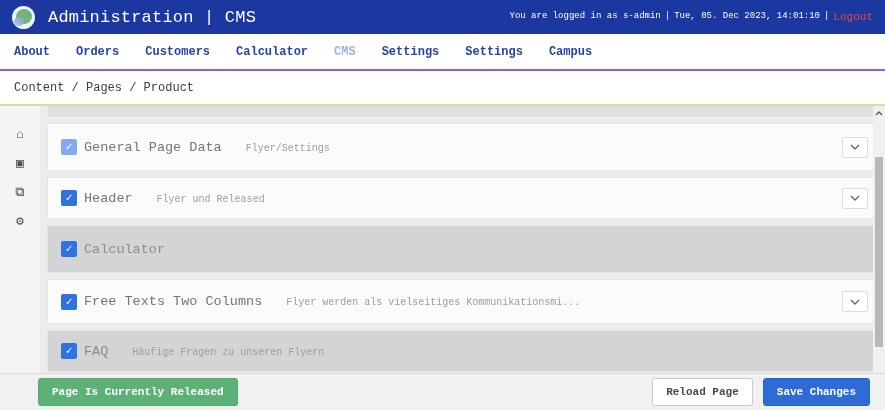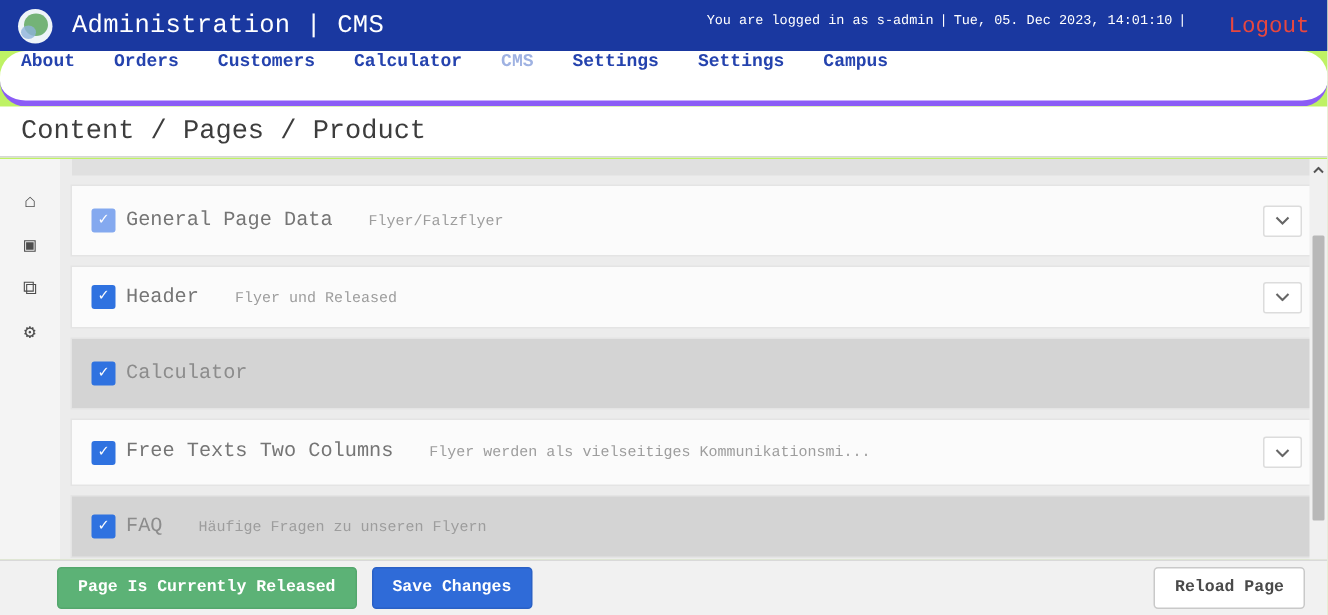--- a/index.html
+++ b/index.html
@@ -7,30 +7,30 @@
   body { font-family:"Liberation Sans", sans-serif; background:#ececec; overflow:hidden; }
   .screen { position:relative; width:885px; height:410px; background:#bef264;font-family:Liberation Mono, monospace; }
 
   
   .topbar { height:34px; background:#1a38a0; display:flex; align-items:center; padding:0 12px; }
   .logo { width:23px; height:23px; border-radius:50%; background:#eef4f8; position:relative; overflow:hidden; flex:0 0 auto; }
   .logo .blob-green { position:absolute; width:16px; height:15px; border-radius:50%; background:#74b377; left:4px; top:3px; }
   .logo .blob-blue { position:absolute; width:10px; height:9px; border-radius:50%; background:#8fb3d9; left:2px; top:11px; opacity:.8; }
   .topbar-title { color:#ffffff; font-size:17px; margin-left:13px; letter-spacing:.2px; }
   .topbar-right { margin-left:auto; font-size:9px; color:#ffffff; display:flex; align-items:flex-start; gap:4px; white-space:nowrap; }
-  .logout-link { color:#e8473f; font-size:15px; cursor:pointer;margin-left:24px; }
+  .logout-link { color:#e8473f; font-size:11px; cursor:pointer; }
 
   
-  .navbar { height:37px; background:#ffffff; border-bottom:4px solid #8b5cf6; display:flex; align-items:flex-start; gap:26px; padding:0 14px;border-radius:17px; }
+  .navbar { height:37px; background:#ffffff; border-bottom:2px solid #8b5cf6; display:flex; align-items:center; gap:26px; padding:0 14px; }
   .nav-link { font-size:12px; font-weight:bold; color:#2543ae; cursor:pointer; }
   .nav-link.active { color:#9fb2e2; }
 
   
   .breadcrumb-bar { height:34px; background:#ffffff; border-bottom:1px solid #d6d6d6; display:flex; align-items:center; padding:0 14px; }
-  .breadcrumb { font-size:18px; color:#3d3d3d; }
+  .breadcrumb { font-size:12px; color:#3d3d3d; }
 
   
   .content { position:absolute; top:106px; left:0; right:0; bottom:37px; display:flex; }
   .side-rail { width:40px; background:#f4f4f4; display:flex; flex-direction:column; align-items:center; padding-top:22px; gap:15px; }
   .rail-icon { font-size:13px; line-height:14px; color:#4d4d4d; cursor:pointer; }
   .main { flex:1; background:#ececec; padding:0 5px 0 8px; overflow:hidden; position:relative; }
   .partial-row { height:11px; background:#e0e0e0; margin:0 0 7px 0; }
   .row { display:flex; align-items:center; background:#fbfbfb; margin-bottom:8px; padding:0 12px 0 13px; box-shadow:0 0 0 1px rgba(0,0,0,0.03); }
   .row.disabled { background:#d4d4d4; }
   .cb { width:16px; height:16px; border-radius:2px; background:#2f72e0; color:#ffffff; font-size:11px; line-height:16px; text-align:center; flex:0 0 auto; cursor:pointer; }
@@ -93,21 +93,21 @@
         <div class="rail-icon">⌂</div>
         <div class="rail-icon">▣</div>
         <div class="rail-icon">⧉</div>
         <div class="rail-icon">⚙</div>
       </div>
     <div class="main">
       <div class="partial-row"></div>
     <div class="row" style="height: 46px;">
           <div class="cb light">✓</div>
           <div class="row-title">General Page Data</div>
-          <div class="row-subtitle">Flyer/Falzflyer</div>
+          <div class="row-subtitle">Flyer/Settings</div>
           <div class="row-spacer"></div>
           <div class="chev-btn">
             <svg width="10" height="6" viewBox="0 0 10 6">
               <path d="M1 1l4 4 4-4" stroke="#666" stroke-width="1.4" fill="none"></path>
             </svg>
           </div>
         </div>
         <div class="row" style="height: 40px;">
           <div class="cb">✓</div>
           <div class="row-title">Header</div>
@@ -148,17 +148,17 @@
     <div class="scroll-up">
       <svg width="8" height="5" viewBox="0 0 8 5">
           <path d="M1 4l3-3 3 3" stroke="#555" stroke-width="1.3" fill="none"></path>
         </svg>
     </div>
     <div class="scroll-thumb"></div>
   </div>
 
   <div class="footer-bar">
     <div class="btn btn-status">Page Is Currently Released</div>
+    <div class="btn btn-reload">Reload Page</div>
     <div class="btn btn-save">Save Changes</div>
-    <div class="btn btn-reload">Reload Page</div>
   </div>
 
 </div>
 
 </body></html>

